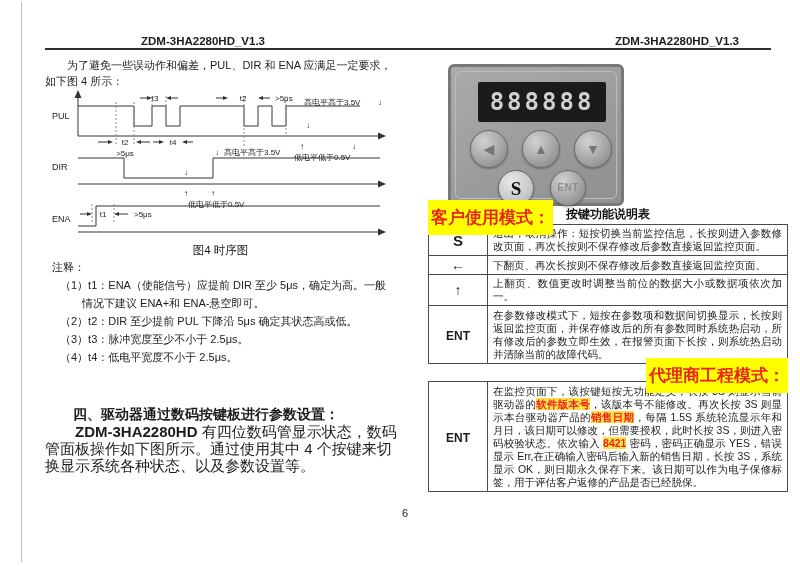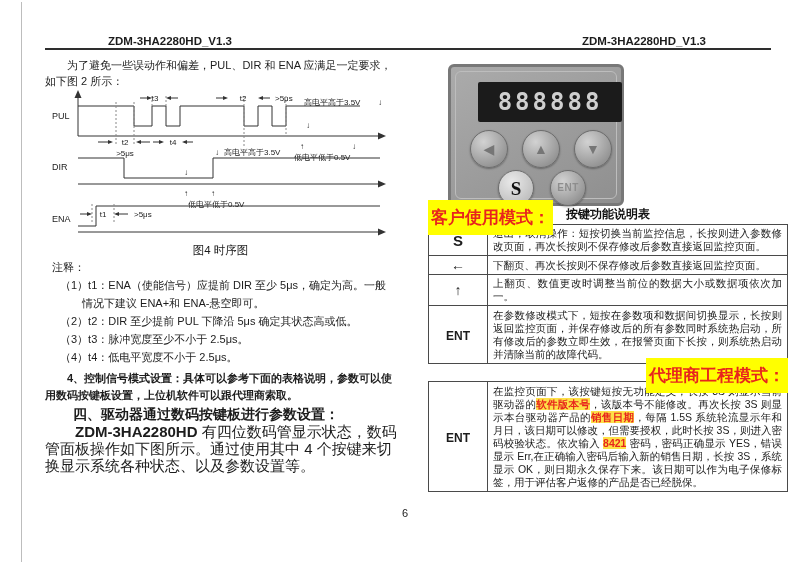--- a/index.html
+++ b/index.html
@@ -1,37 +1,37 @@
 <!DOCTYPE html>
 <html><head>
 <meta charset="utf-8">
 <style>
   html,body{margin:0;padding:0;background:#fff;}
   .page{position:relative;width:800px;height:566px;background:#ffffff;overflow:hidden;
         font-family:"Liberation Sans","DejaVu Sans",sans-serif;color:#1c1c1c;}
   .abs{position:absolute;}
   .edge-line{left:21px;top:2px;width:1px;height:560px;background:#9a9a9a;opacity:.65;}
-  .hdr-title{top:35px;width:190px;text-align:left;font-weight:bold;font-size:11.5px;}
+  .hdr-title{top:35px;width:190px;text-align:center;font-weight:bold;font-size:11.5px;}
   .hdr-rule{left:45px;top:48px;width:726px;height:2px;background:#2e2e2e;}
   
   .intro{left:45px;top:57px;width:352px;font-size:11px;line-height:16px;text-indent:2em;}
   .fig-caption{left:48px;top:243px;width:345px;text-align:center;font-size:11.5px;}
   .notes{left:52px;top:258px;width:344px;font-size:11px;line-height:18px;}
   .notes .ni{padding-left:30px;text-indent:-22px;}
   .sec4{left:45px;top:370px;width:352px;font-size:11px;line-height:17px;font-weight:bold;text-indent:2em;}
   .sec-si{left:45px;top:406px;width:352px;font-size:14px;font-weight:bold;text-indent:2em;}
   .zdm-p{left:45px;top:423px;width:352px;font-size:15px;line-height:17px;text-indent:2em;}
   
   svg text{font-family:"Liberation Sans","DejaVu Sans",sans-serif;fill:#222;font-size:8px;}
   svg text.sig{font-size:9px;}
   
   .panel{left:448px;top:64px;width:176px;height:142px;background:linear-gradient(150deg,#ababab,#8f8f8f);
          border:3px solid #787878;border-radius:6px;box-sizing:border-box;}
   .panel-inner{position:absolute;left:4px;top:4px;right:4px;bottom:4px;border:1px solid #bdbdbd;border-radius:6px;}
-  .display{position:absolute;left:22px;top:10px;width:144px;height:40px;background:#1b1b1b;border-radius:2px;
+  .display{position:absolute;left:22px;top:10px;width:128px;height:40px;background:#1b1b1b;border-radius:2px;
            color:#cfcfcf;font-family:"DejaVu Sans Mono","Liberation Mono",monospace;font-weight:bold;
            font-size:24px;letter-spacing:3px;text-align:center;line-height:40px;}
   .pbtn{position:absolute;width:36px;height:36px;border-radius:50%;border:1px solid #6d6d6d;
         background:radial-gradient(circle at 35% 30%,#d2d2d2,#949494 75%);
         display:flex;align-items:center;justify-content:center;box-shadow:0 1px 2px rgba(0,0,0,.35);}
   .pbtn .glyph{color:#767676;font-size:14px;line-height:1;}
   .pbtn.s-btn{width:34px;height:34px;background:radial-gradient(circle at 38% 32%,#e9e9e9,#bdbdbd 80%);}
   .pbtn.s-btn .glyph{color:#111;font-family:"Liberation Serif","DejaVu Serif",serif;font-size:19px;font-weight:bold;}
   .pbtn.ent-btn{width:34px;height:34px;}
   .pbtn.ent-btn .glyph{color:#8d8d8d;font-size:10px;font-weight:bold;letter-spacing:.5px;}
@@ -53,21 +53,21 @@
 <body>
 
 <div class="page">
 
   <div class="abs edge-line"></div>
 
   <div class="abs hdr-title" style="left:108px;">ZDM-3HA2280HD_V1.3</div>
   <div class="abs hdr-title" style="left:582px;">ZDM-3HA2280HD_V1.3</div>
   <div class="abs hdr-rule"></div>
 
-  <div class="abs intro">为了避免一些误动作和偏差，PUL、DIR 和 ENA 应满足一定要求，如下图 2 所示：</div>
+  <div class="abs intro">为了避免一些误动作和偏差，PUL、DIR 和 ENA 应满足一定要求，如下图 4 所示：</div>
 
   <svg class="abs" style="left:48px;top:86px;" width="345" height="160" viewBox="0 0 345 160">
     <g stroke="#333" fill="none" stroke-width="1">
       <line x1="30" y1="50" x2="30" y2="8"></line>
       <line x1="30" y1="50" x2="330" y2="50"></line>
       <line x1="30" y1="98" x2="330" y2="98"></line>
       <line x1="30" y1="146" x2="330" y2="146"></line>
       <path d="M30,20 H86 V40 H104 V20 H118 V40 H132 V20 H196 V40 H210 V20 H224 V40 H238 V20 H312"></path>
       <path d="M30,72 H76 V92 H165 V72 H332"></path>
       <path d="M30,140 H48 V120 H332"></path>
@@ -138,21 +138,20 @@
   <div class="abs fig-caption">图4 时序图</div>
 
   <div class="abs notes">
     <div>注释：</div>
     <div class="ni">（1）t1：ENA（使能信号）应提前 DIR 至少 5μs，确定为高。一般情况下建议 ENA+和 ENA-悬空即可。</div>
     <div class="ni">（2）t2：DIR 至少提前 PUL 下降沿 5μs 确定其状态高或低。</div>
     <div class="ni">（3）t3：脉冲宽度至少不小于 2.5μs。</div>
     <div class="ni">（4）t4：低电平宽度不小于 2.5μs。</div>
   </div>
 
-  <div class="abs sec4">4、控制信号模式设置：具体可以参考下面的表格说明，参数可以使用数码按键板设置，上位机软件可以跟代理商索取。</div>
   <div class="abs sec-si">四、驱动器通过数码按键板进行参数设置：</div>
   <div class="abs zdm-p"><b>ZDM-3HA2280HD</b><span> 有四位数码管显示状态，数码管面板操作如下图所示。通过使用其中 4 个按键来切换显示系统各种状态、以及参数设置等。</span></div>
 
   <div class="abs panel">
     <div class="panel-inner">
       <div class="display">888888</div>
       <div class="pbtn" style="left:14px;top:58px;">
           <span class="glyph">◀</span>
         </div>
       <div class="pbtn" style="left:66px;top:58px;">

